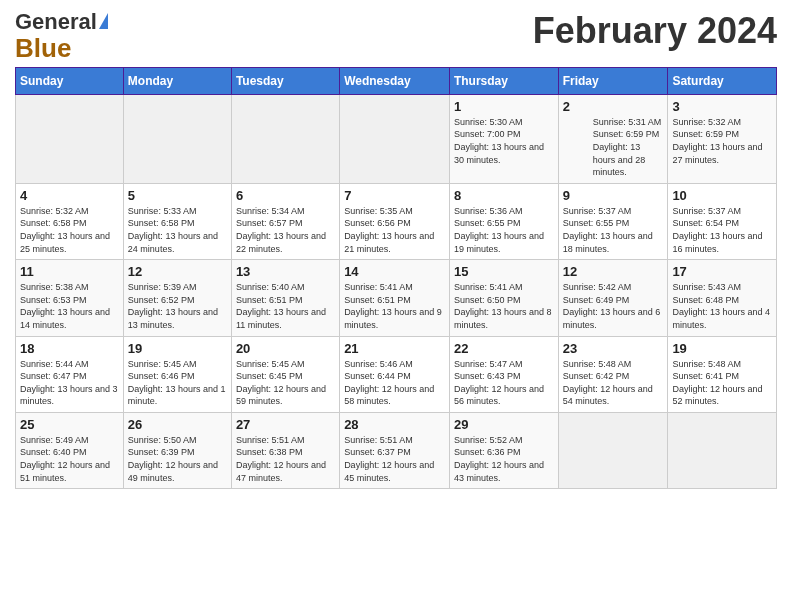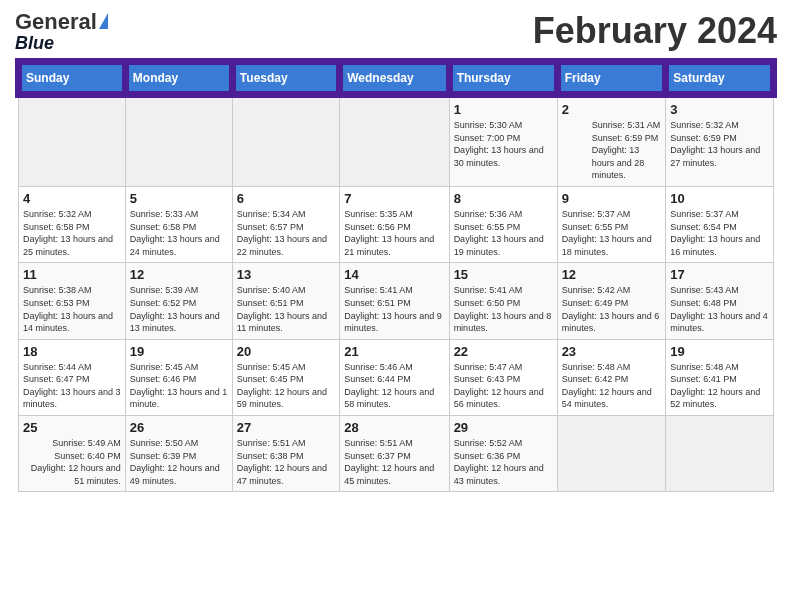--- a/index.html
+++ b/index.html
@@ -3,39 +3,39 @@
   <meta charset="utf-8">
   <style>
     * { box-sizing: border-box; margin: 0; padding: 0; }
     body { font-family: Arial, sans-serif; background: #fff; width: 792px; min-height: 612px; }
     .container { width: 792px; padding: 10px 15px; }
     .header-row { display: flex; justify-content: space-between; align-items: flex-start; margin-bottom: 4px; }
     .logo { display: flex; flex-direction: column; align-items: flex-start; }
     .title-block { text-align: center; }
     table { width: 100%; border-collapse: collapse; margin-top: 4px; }
     thead tr { background-color: #3a7bd5; color: #fff; }
-    thead th { padding: 6px 4px; font-size: 12px; font-weight: bold; border: 7px solid #4c1d95; text-align: left; }
+    thead th { padding: 6px 4px; font-size: 12px; font-weight: bold; border: 1px solid #4c1d95; text-align: left; }
     tbody td { border: 1px solid #ccc; padding: 4px 4px; vertical-align: top; font-size: 9.5px; color: #333; min-height: 80px; width: 113px; }
     tbody tr { background: #fff; }
     tbody tr:nth-child(odd) { background: #f9f9f9; }
     .day-num { font-size: 13px; font-weight: bold; display: block; margin-bottom: 2px; color: #222; }
     .day-info { font-size: 9px; color: #333; line-height: 1.4; }
     td.empty { background: #f0f0f0; }
   </style>
 </head>
 <body>
 
 <div class="container">
   <div class="header-row">
     <div class="logo">
       <div style="display:flex;align-items:center;">
         <span style="font-size:22px;font-weight:bold;color:#333;line-height:1.1;">General</span>
         <span style="display:inline-block;width:0;height:0;border-left:9px solid transparent;border-bottom:16px solid #3a7bd5;margin-left:2px;margin-bottom:2px;"></span>
       </div>
-      <span style="font-size:18px;font-weight:bold;color:#0f172a;line-height:1.1;font-style:italic;">Blue</span>
+      <span style="font-size:26px;font-weight:bold;color:#a16207;line-height:1.1;">Blue</span>
     </div>
     <div class="title-block">
       <div style="font-size:36px;font-weight:bold;color:#333;">February 2024</div>
     </div>
   </div>
 
   <table>
     <thead>
       <tr>
       <th>Sunday</th>
@@ -200,21 +200,21 @@
           <td>
             <span class="day-num">19</span>
             <div class="day-info" style="white-space: pre-line;">Sunrise: 5:48 AM
 Sunset: 6:41 PM
 Daylight: 12 hours and 52 minutes.</div>
           </td>
         </tr>
         <tr>
           <td>
             <span class="day-num">25</span>
-            <div class="day-info" style="white-space: pre-line; text-align: right;">Sunrise: 5:49 AM
+            <div class="day-info" style="white-space: pre-line;">Sunrise: 5:49 AM
 Sunset: 6:40 PM
 Daylight: 12 hours and 51 minutes.</div>
           </td>
           <td>
             <span class="day-num">26</span>
             <div class="day-info" style="white-space: pre-line;">Sunrise: 5:50 AM
 Sunset: 6:39 PM
 Daylight: 12 hours and 49 minutes.</div>
           </td>
           <td>

